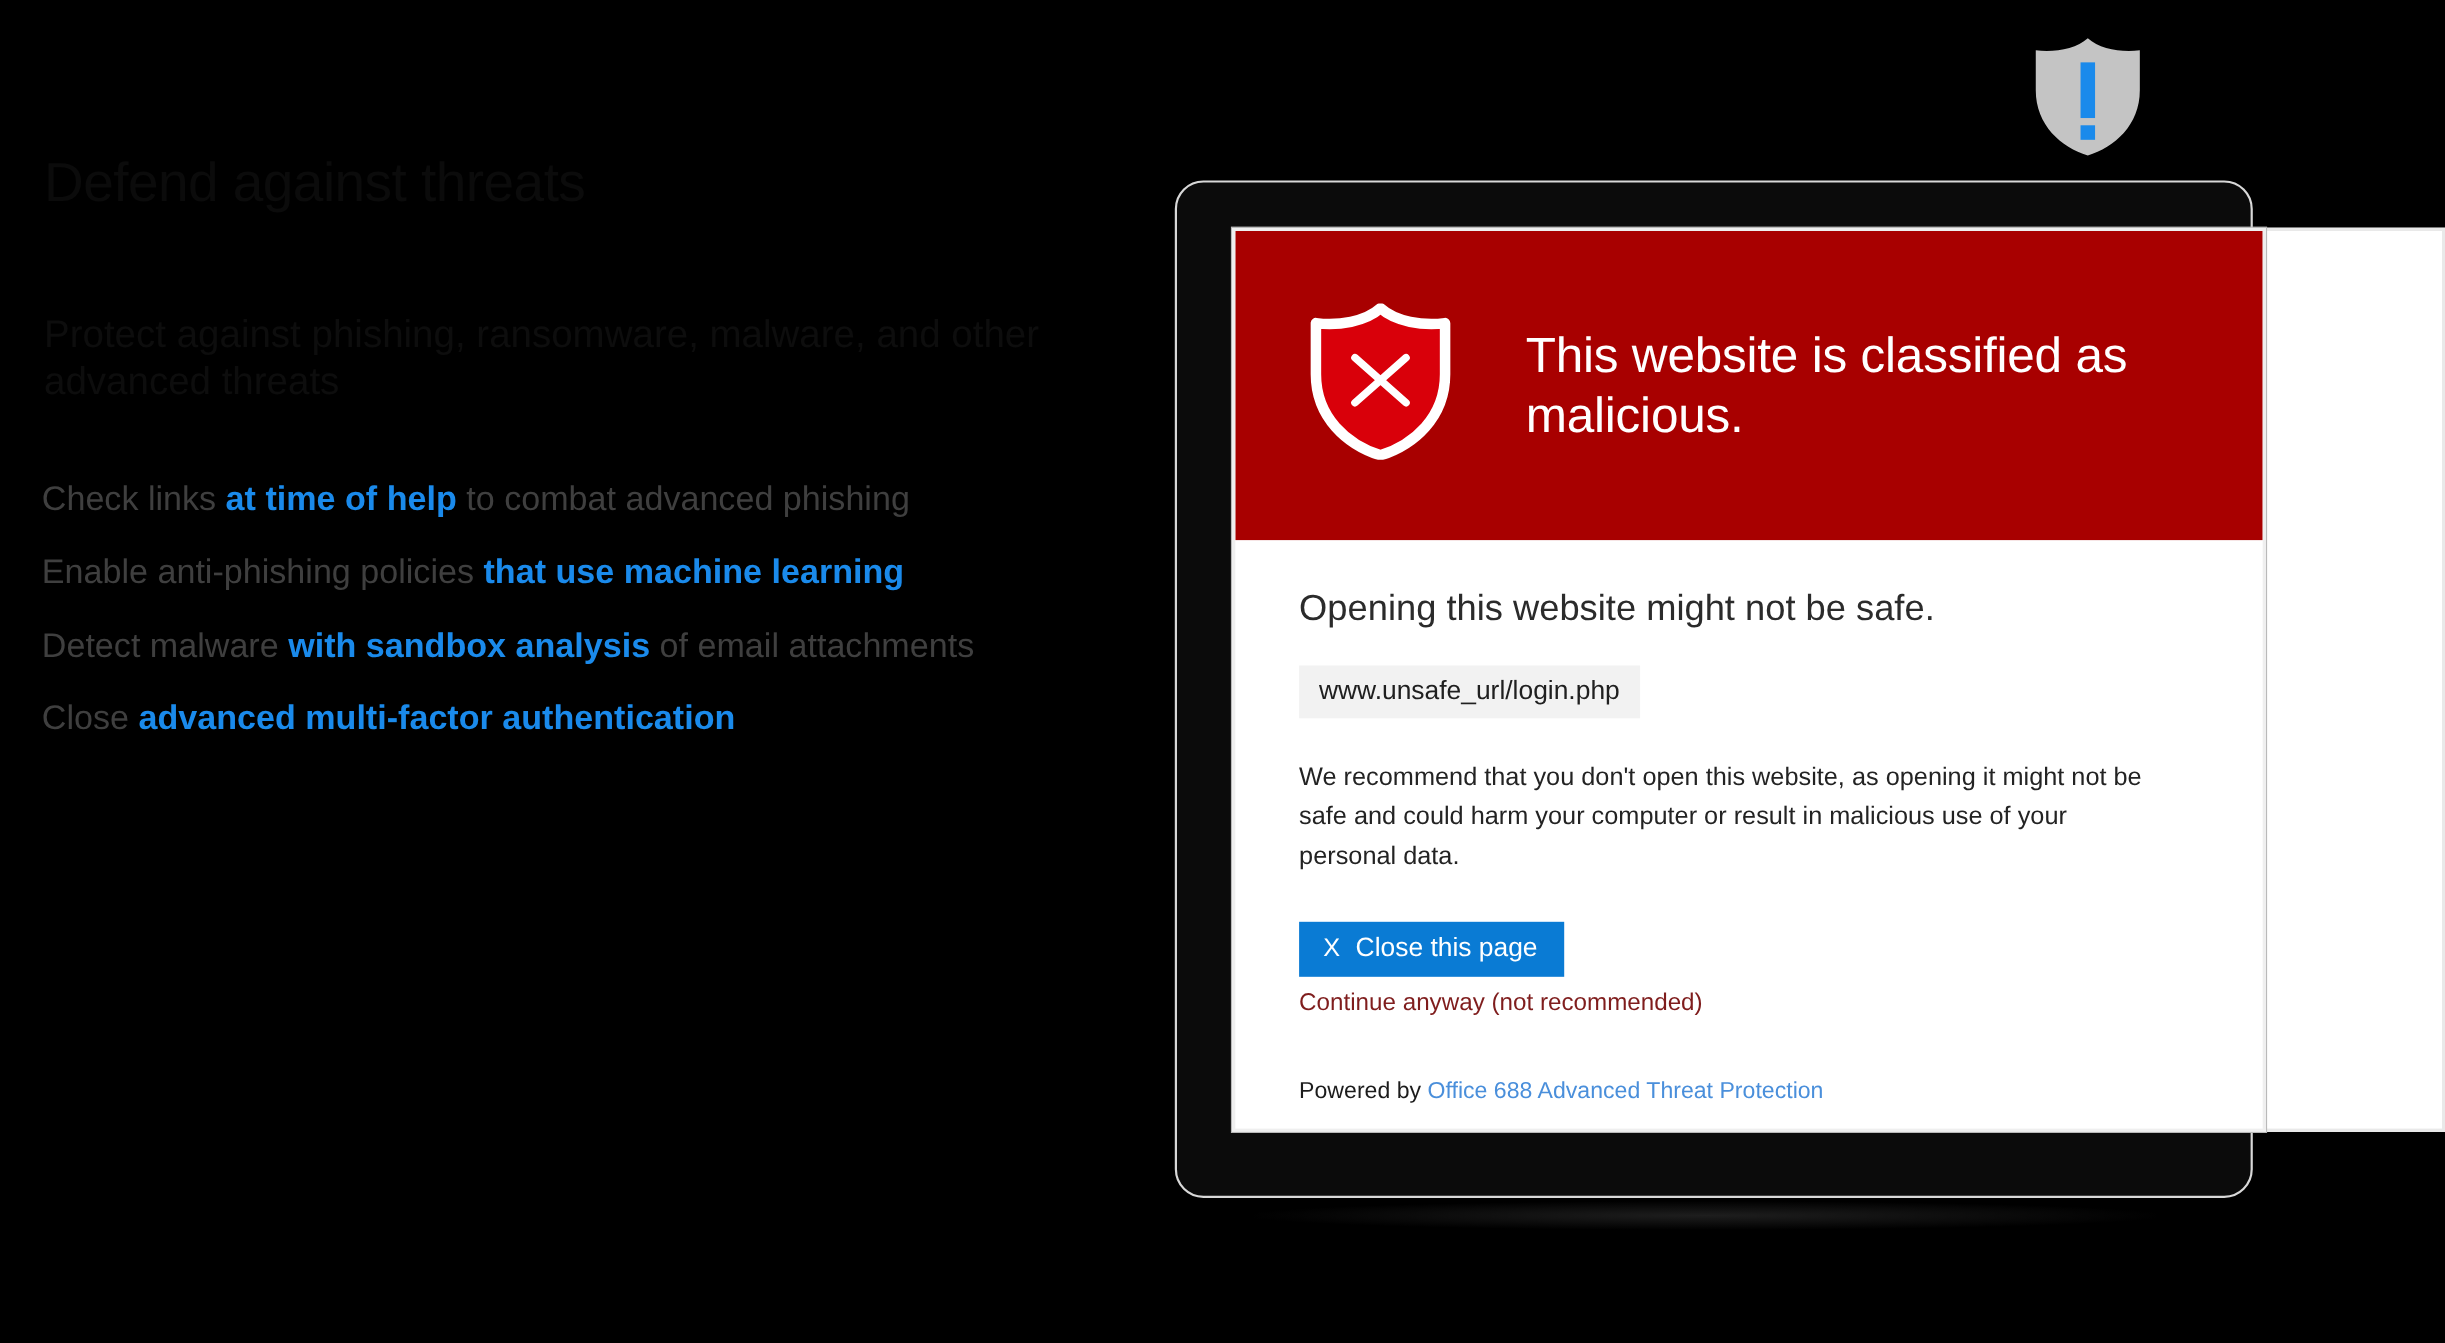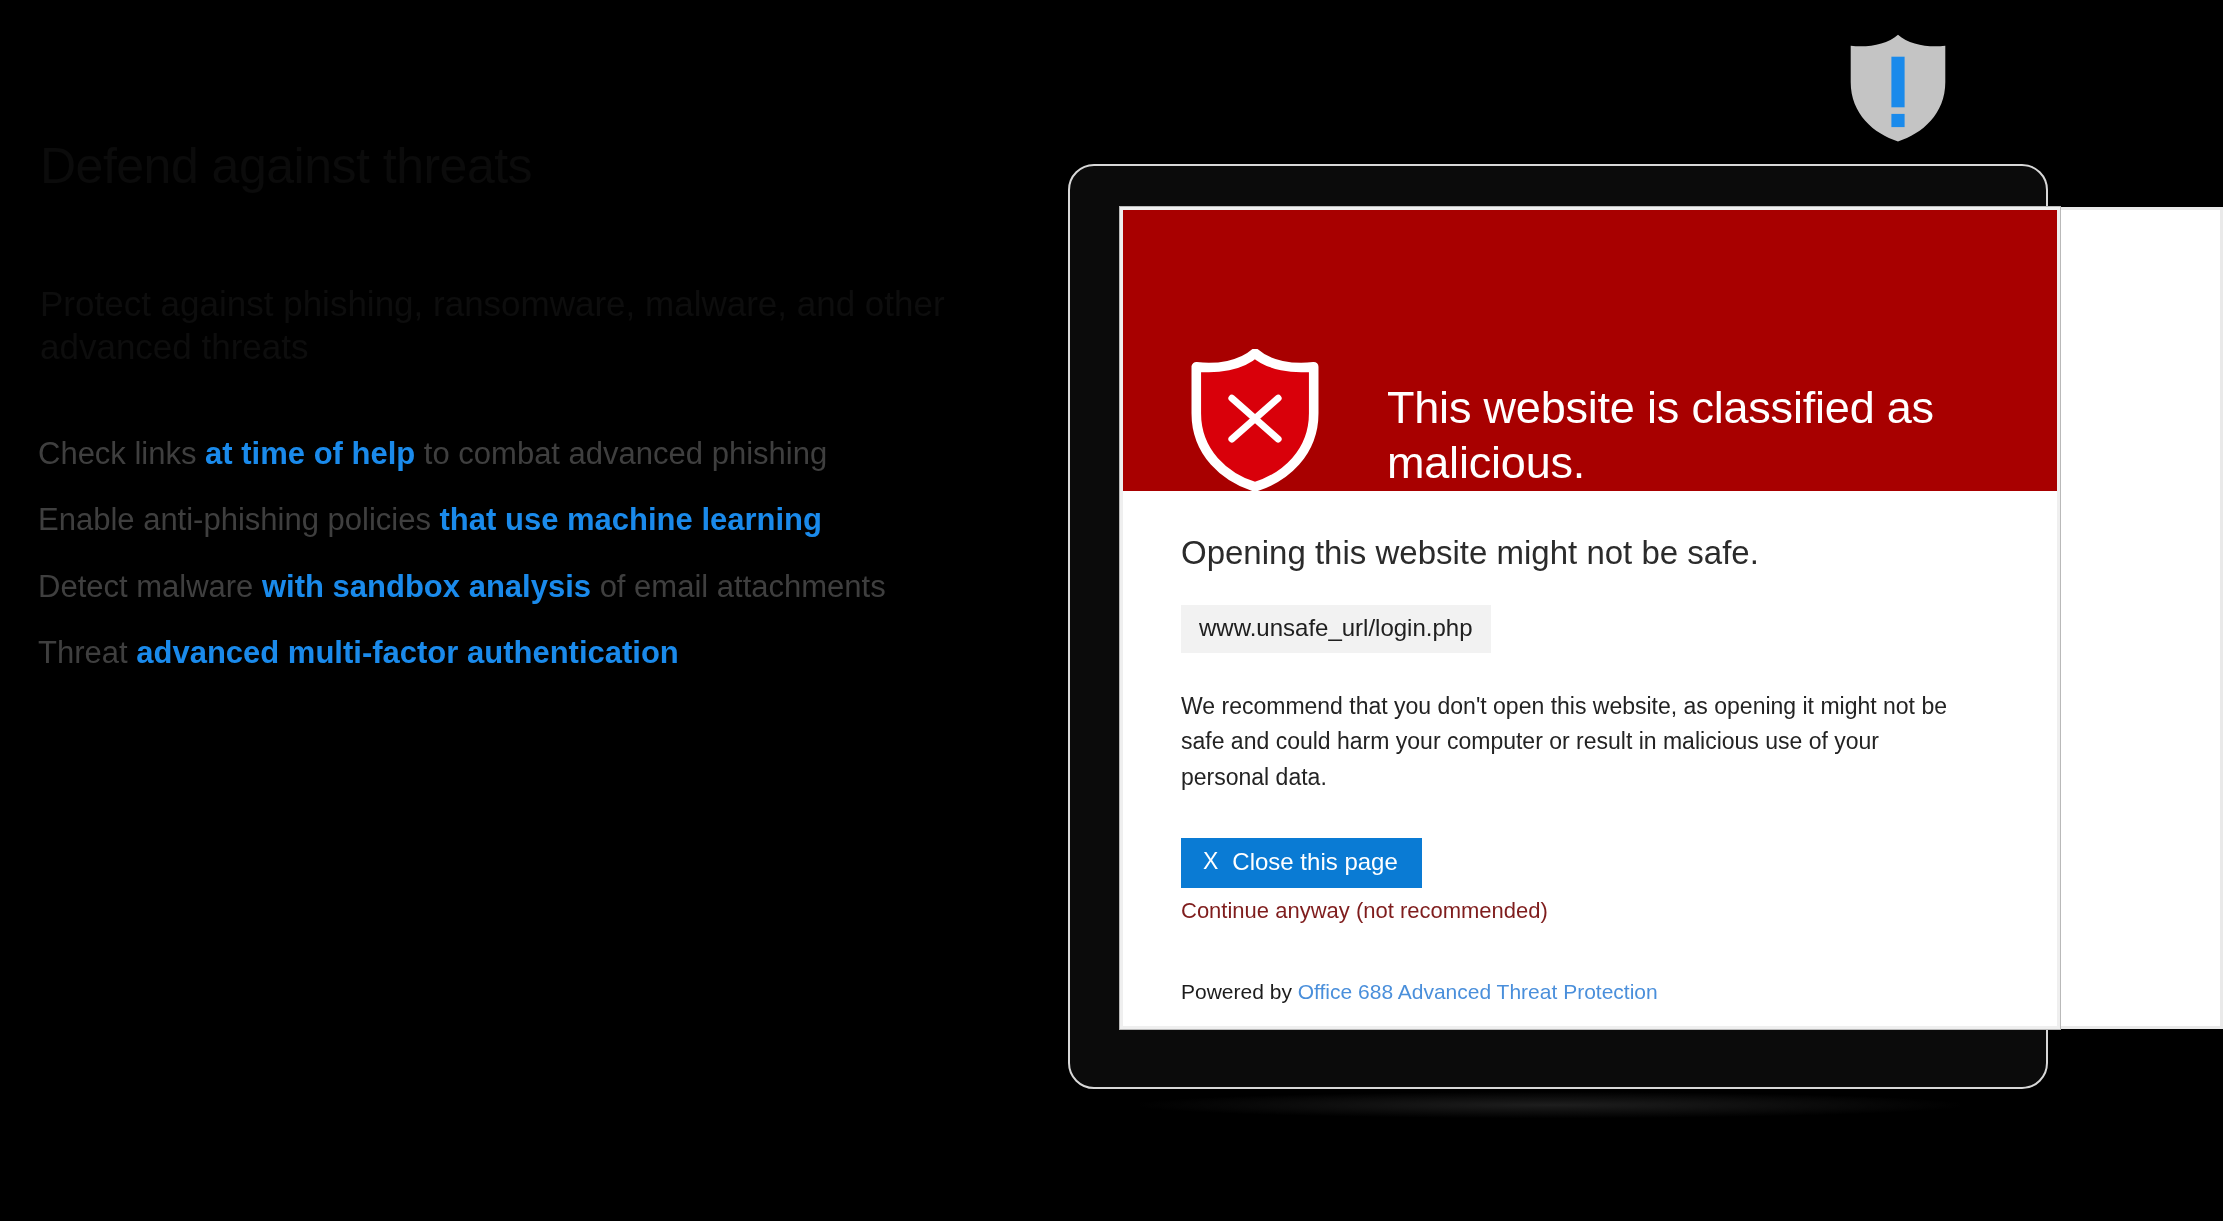--- a/index.html
+++ b/index.html
@@ -104,21 +104,21 @@
     border: 3px solid #efefef;
     outline: 1px solid #b9b9b9;
     box-sizing: border-box;
     overflow: hidden;
   }
 
   .warn-header {
     height: 281px;
     background: #a80000;
     display: flex;
-    align-items: flex-end;
+    align-items: center;
     padding-left: 62px;
     box-sizing: border-box;
   }
 
   .shield-x-icon {
     width: 140px;
     height: 142px;
     flex: 0 0 auto;
     margin-right: 62px;
     margin-top: -8px;
@@ -238,21 +238,21 @@
 
     <div class="bullet-item">
       <span>Enable anti-phishing policies </span><span class="hl">that use machine learning</span><span></span>
     </div>
 
     <div class="bullet-item">
       <span>Detect malware </span><span class="hl">with sandbox analysis</span><span> of email attachments</span>
     </div>
 
     <div class="bullet-item">
-      <span>Threat </span><span class="hl">advanced multi-factor authentication</span><span></span>
+      <span>Close </span><span class="hl">advanced multi-factor authentication</span><span></span>
     </div>
 
 
   </div>
 </div>
 
 <div class="device"></div>
 <div class="device-shadow"></div>
 
 <div class="device-screen"></div>

